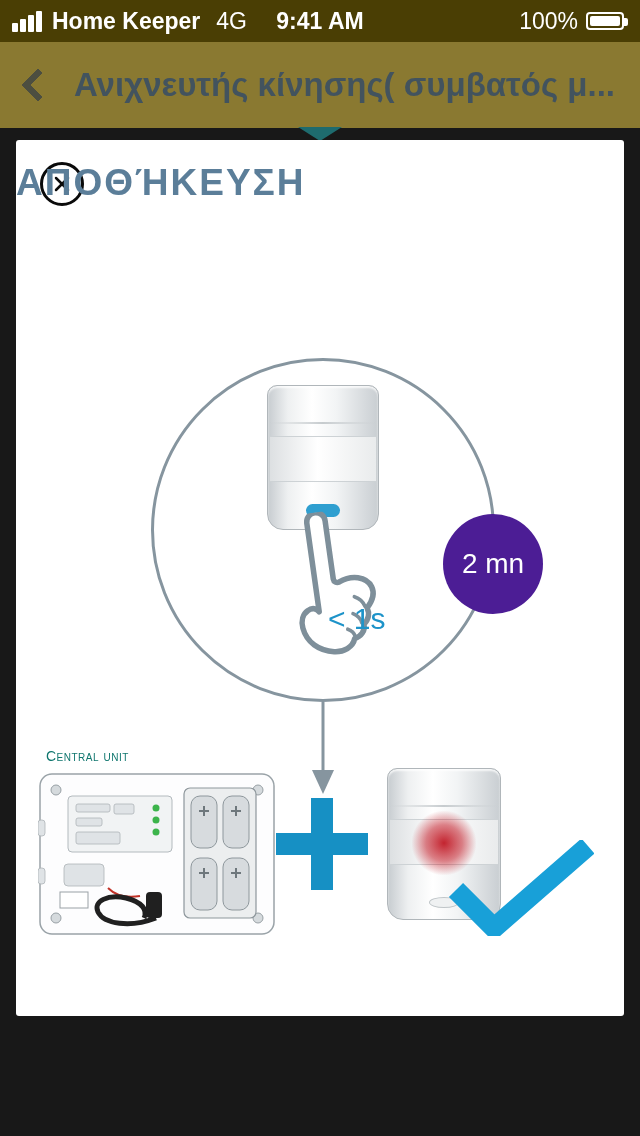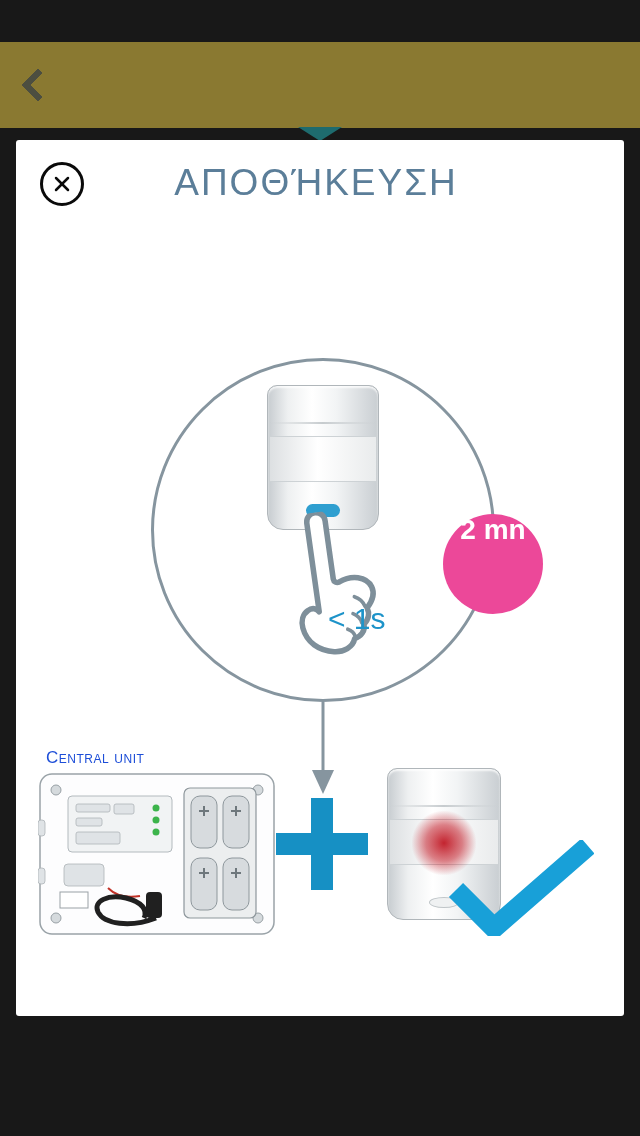--- a/index.html
+++ b/index.html
@@ -56,22 +56,22 @@
     position:absolute; left:16px; top:140px; width:608px; height:876px;
     background:#fff; border-radius:3px; z-index:2;
   }
   .close-btn {
     position:absolute; left:24px; top:22px; width:44px; height:44px;
     border:3px solid #0a0a0a; border-radius:50%; background:#fff;
     display:flex; align-items:center; justify-content:center; cursor:pointer;
   }
   .close-btn svg line { stroke:#0a0a0a; stroke-width:2.5; stroke-linecap:round; }
   .modal-title {
-    position:absolute; top:22px; left:0; right:8px; text-align:center;
-    font-size:37px; font-weight:400; letter-spacing:2px; color:#5b7e99;
+    position:absolute; top:22px; left:0; right:8px; text-align:left;
+    font-size:37px; font-weight:700; letter-spacing:2px; color:#5b7e99;
   }
 
   .ring {
     position:absolute; left:135px; top:218px; width:344px; height:344px;
     border:3px solid #86959f; border-radius:50%;
   }
 
   
   .sensor {
     position:absolute;
@@ -104,33 +104,33 @@
     width:30px; height:11px; border-radius:50%; background:#eff1f2; border:1px solid #bfc5c8; display:block;
   }
 
   .hand { position:absolute; left:248px; top:372px; width:120px; height:148px; transform:rotate(-8deg); }
   .hand .hand-body { fill:#fff; stroke:#7e8f9a; stroke-width:6; stroke-linejoin:round; }
   .hand .knuckle { fill:none; stroke:#7e8f9a; stroke-width:4; stroke-linecap:round; }
 
   .press-hint { position:absolute; left:312px; top:462px; font-size:30px; font-weight:500; color:#1d93c9; }
 
   .badge {
-    position:absolute; border-radius:50%; background:#ec4899; color:#fff;
-    display:flex; align-items:flex-start; justify-content:center; font-weight:bold;
+    position:absolute; border-radius:50%; background:#4c1d95; color:#fff;
+    display:flex; align-items:center; justify-content:center; font-weight:normal;
   }
   .badge-2mn { left:427px; top:374px; width:100px; height:100px; font-size:28px; }
   .badge-bip { left:166px; top:570px; width:96px; height:96px; font-size:31px; }
 
   .down-arrow { position:absolute; left:292px; top:562px; width:30px; height:92px; }
   .down-arrow line { stroke:#86959f; stroke-width:3; }
   .down-arrow polygon { fill:#86959f; }
 
   .cu-label {
-    position:absolute; left:30px; top:608px; font-size:17px; letter-spacing:.5px;
-    font-variant:small-caps; color:#1d4ed8;
+    position:absolute; left:30px; top:608px; font-size:14px; letter-spacing:.5px;
+    font-variant:small-caps; color:#0f766e;
   }
   .central-unit { position:absolute; left:22px; top:628px; width:238px; height:170px; }
   .central-unit .cu-body { fill:#fdfdfe; stroke:#9aa3a8; stroke-width:1.5; }
   .central-unit .screw { fill:#d5dadd; stroke:#98a0a5; stroke-width:1; }
   .central-unit .cu-pcb { fill:#f1f3f4; stroke:#b3babe; stroke-width:1; }
   .central-unit .cu-part { fill:#dfe3e6; stroke:#adb4b8; stroke-width:.8; }
   .central-unit .led { fill:#3cb44b; }
   .central-unit .cu-bay { fill:#eceeef; stroke:#8e979c; stroke-width:1.2; }
   .central-unit .cell rect { fill:#d7dbde; stroke:#8e979c; stroke-width:1; }
   .central-unit .cellplus path { stroke:#6e777c; stroke-width:2; fill:none; }
@@ -160,25 +160,46 @@
     position:absolute; left:0; top:62px; width:640px; height:58px;
     background:#3e3d3b; text-align:center; line-height:58px;
     font-size:33px; letter-spacing:1px; color:#93918e;
   }
 </style>
 </head>
 <body>
 
 <div class="screen">
 
+  <header class="status-bar">
+    <div class="sb-left">
+      <span class="signal">
+        <i class="b1"></i>
+          <i class="b2"></i>
+          <i class="b3"></i>
+          <i class="b4"></i>
+      </span>
+      <span class="carrier">Home Keeper</span>
+      <span class="network">4G</span>
+    </div>
+    <span class="sb-time">9:41 AM</span>
+    <div class="sb-right">
+      <span class="battery-percent">100%</span>
+      <span class="battery">
+          <i class="batt-fill"></i>
+          <i class="batt-nub"></i>
+        </span>
+    </div>
+  </header>
 
   <nav class="nav-bar">
     <button class="back">
       <i class="chev"></i>
     </button>
+    <h1 class="nav-title">Ανιχνευτής κίνησης( συμβατός μ...</h1>
   </nav>
 
   <i class="teal-tri"></i>
 
   <section class="modal">
 
     <button class="close-btn" aria-label="close">
       <svg width="20" height="20" viewBox="0 0 20 20">
         <line x1="4" y1="4" x2="16" y2="16"></line>
           <line x1="16" y1="4" x2="4" y2="16"></line>

